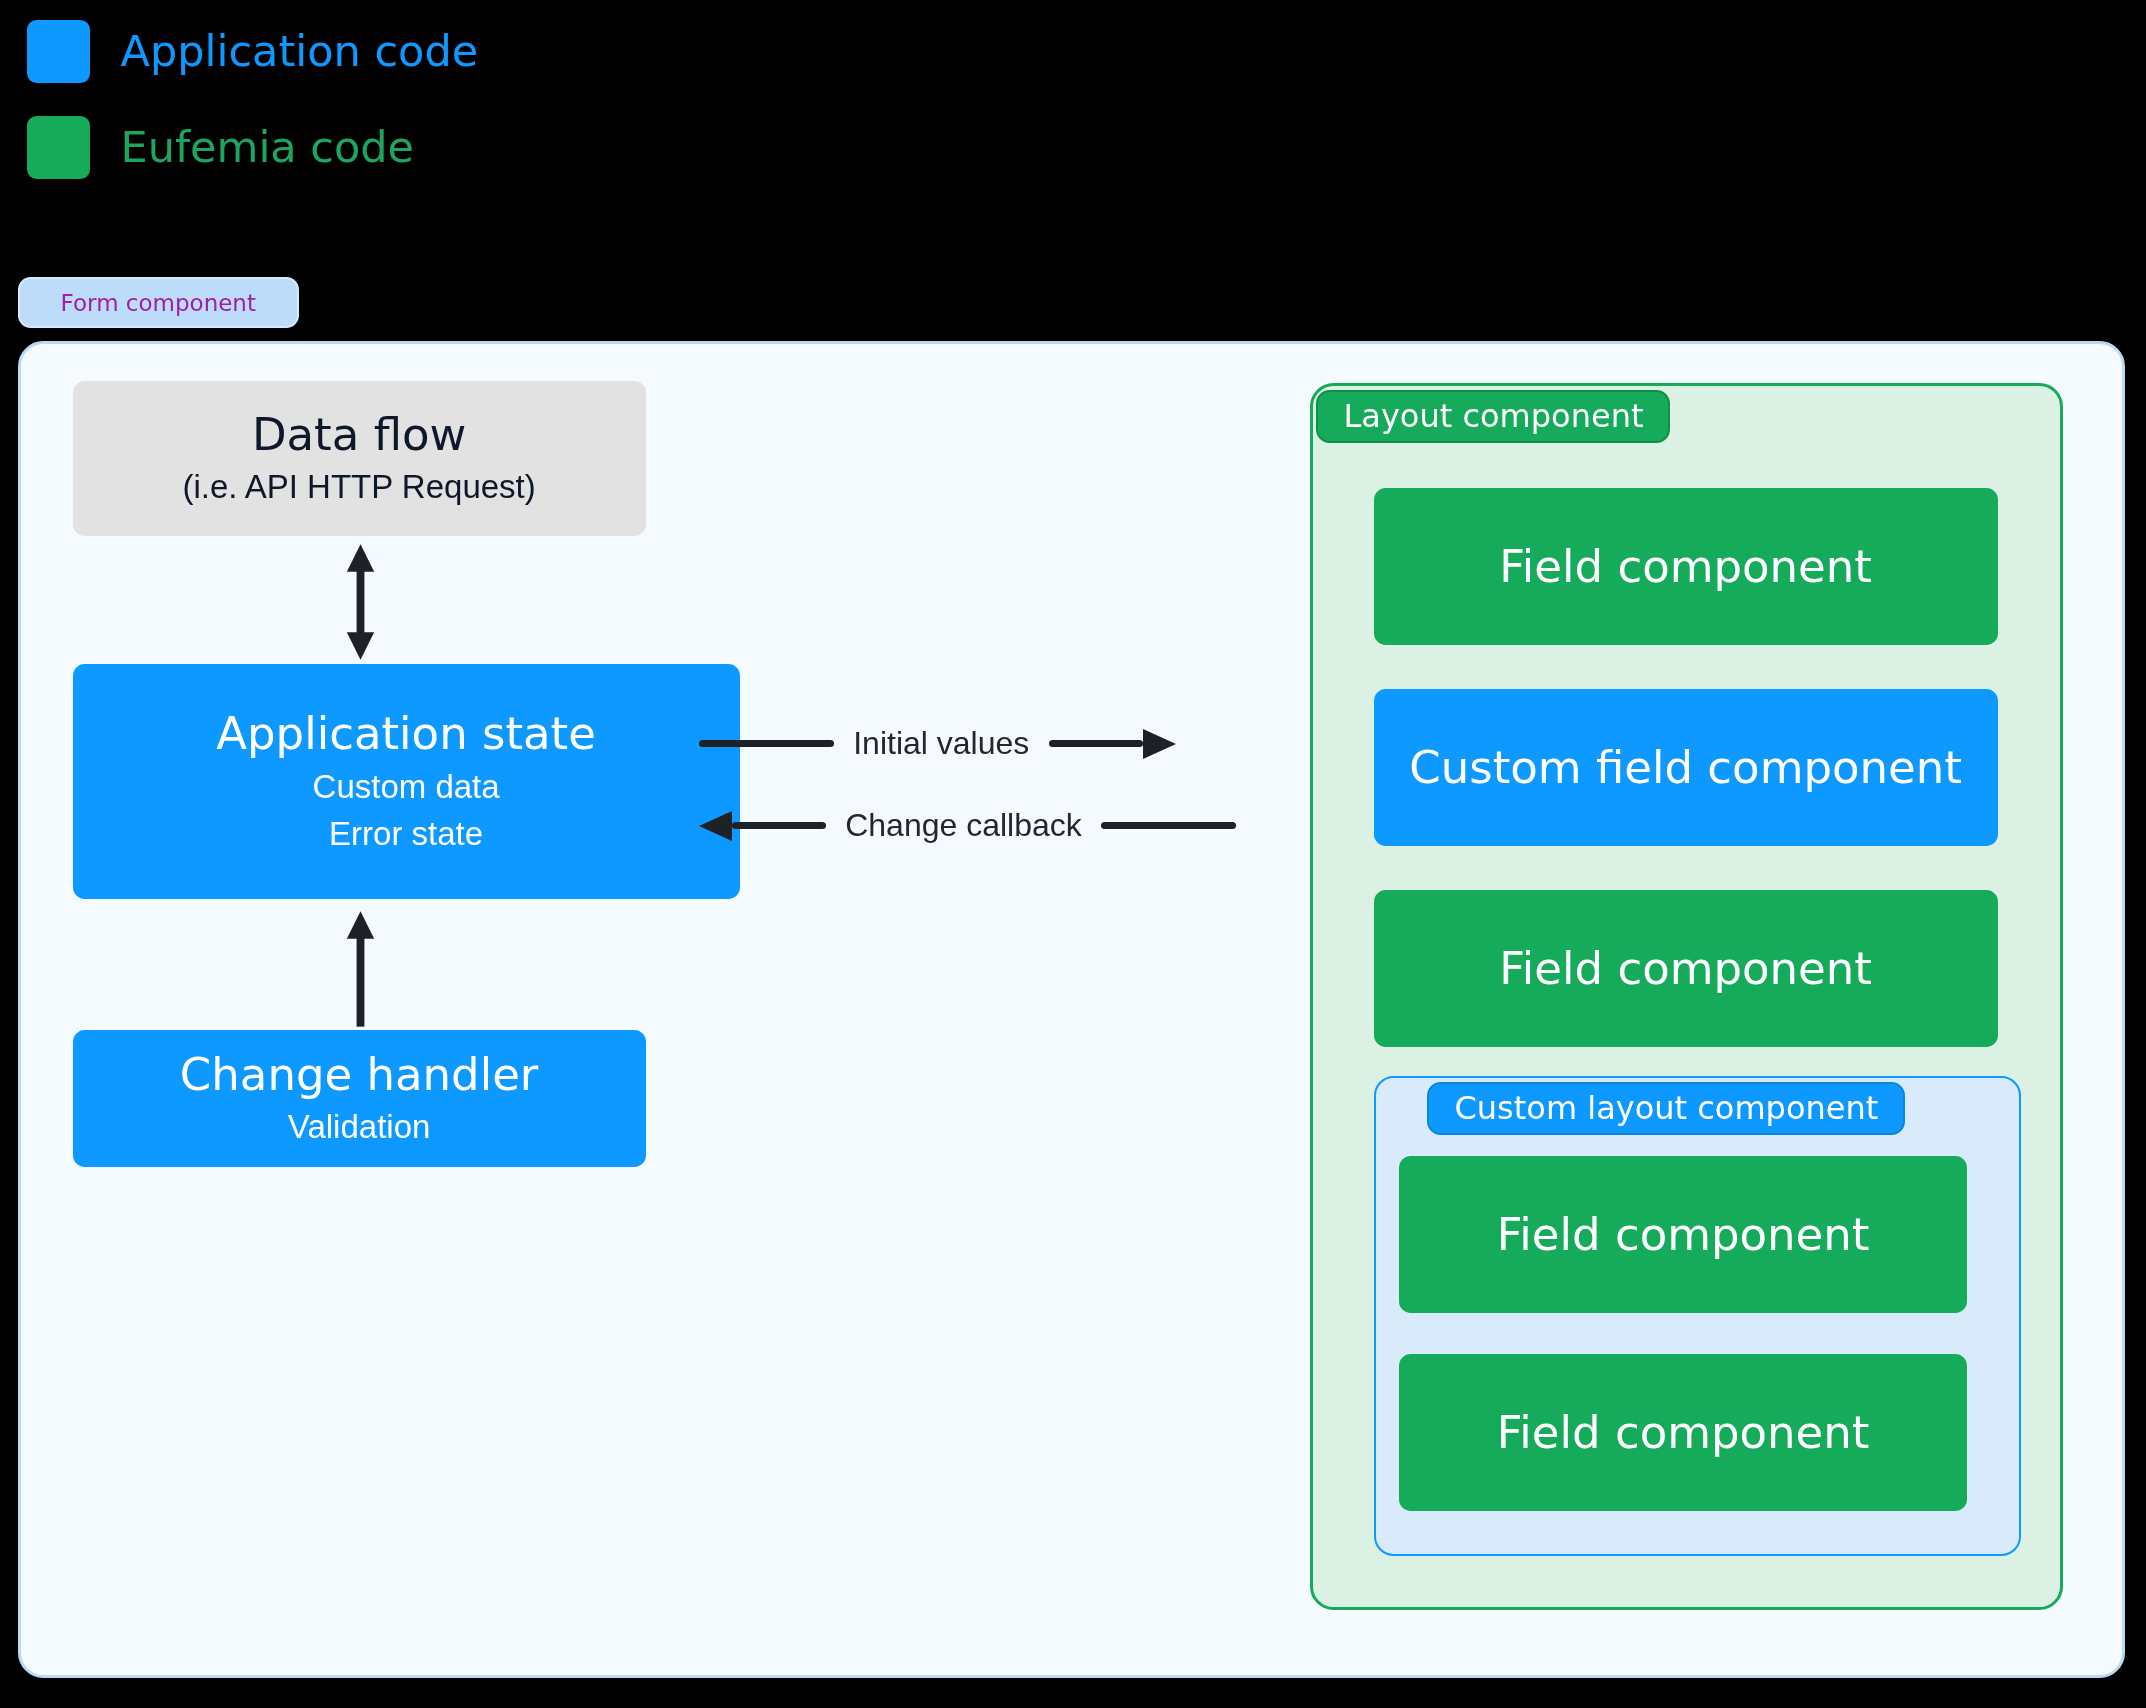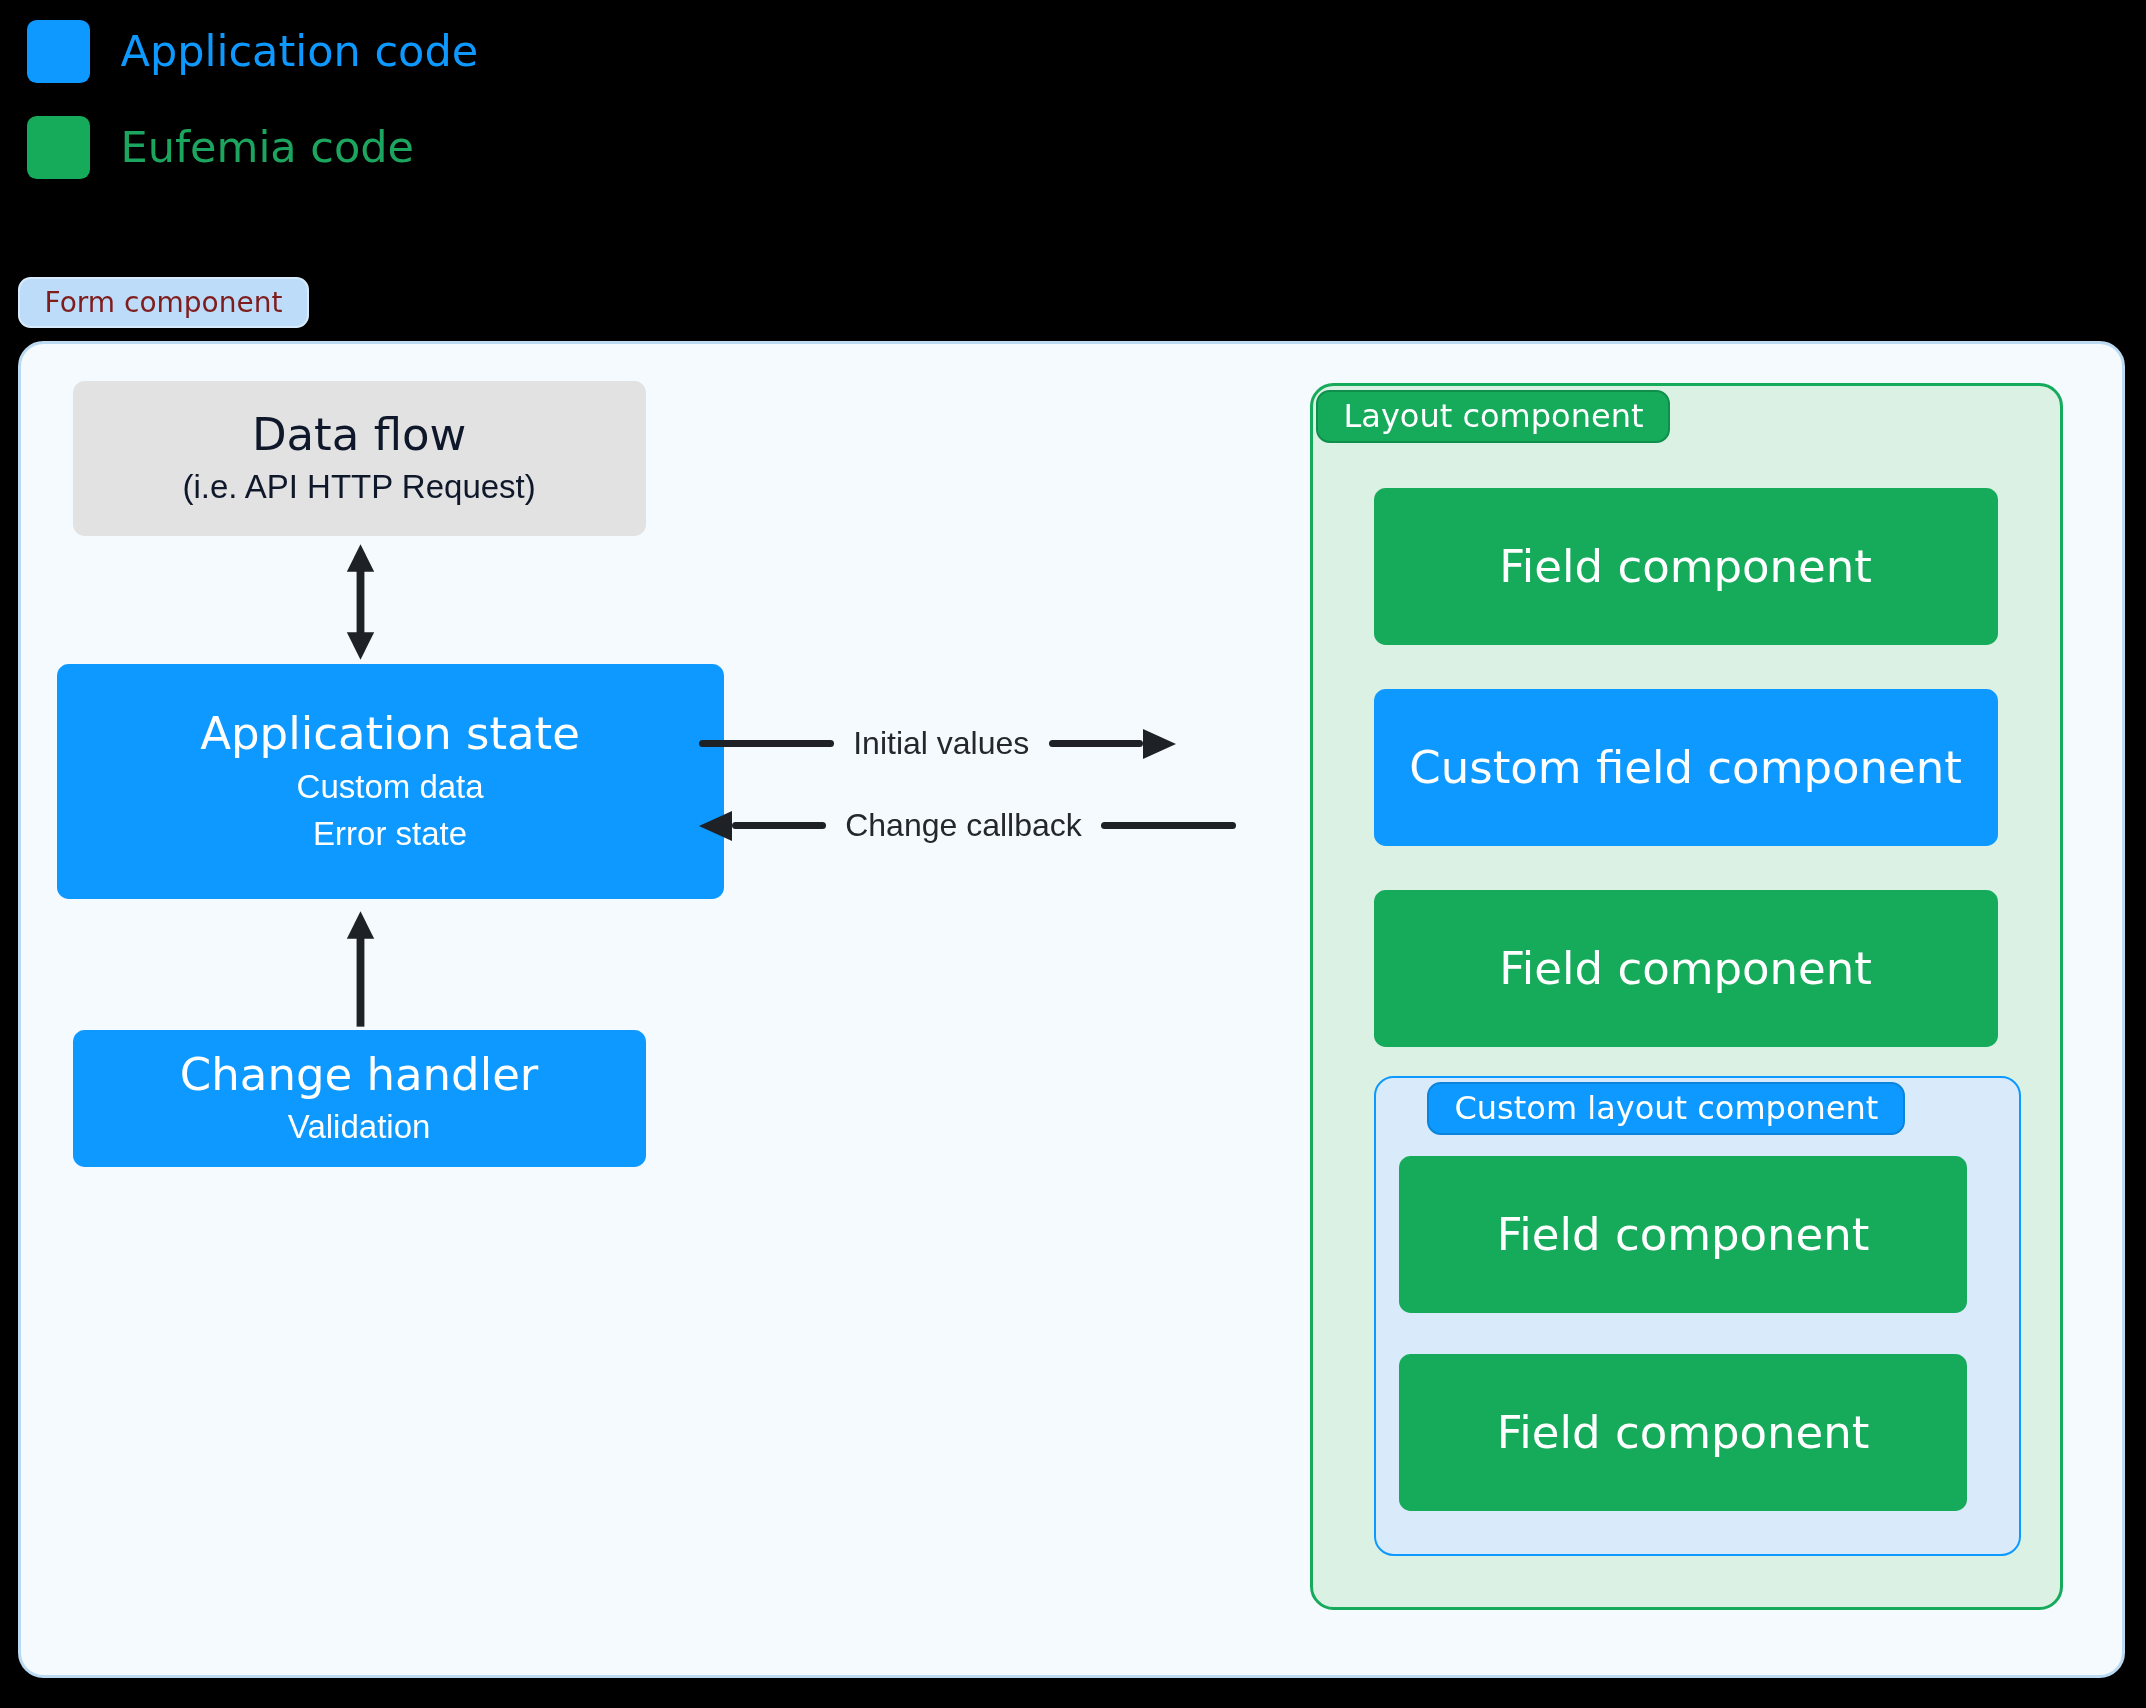--- a/index.html
+++ b/index.html
@@ -11,37 +11,37 @@
   .legend-item{display:flex;align-items:center;gap:31px;height:63px;margin-bottom:33px;}
   .swatch{width:63px;height:63px;border-radius:9.8px;flex:none;}
   .swatch-blue{background:#0D99FF;}
   .swatch-green{background:#16AB5B;}
   .legend-label{font-family:"DejaVu Sans", sans-serif;font-size:43px;line-height:1;}
   .legend-label.blue{color:#0D99FF;}
   .legend-label.green{color:#1CA55F;}
 
   
   .form-pill{position:absolute;left:17.6px;top:277px;height:51px;display:inline-flex;
-             align-items:center;padding:0 25px;background:#BCDCF9;border:2px solid #D7EAFB;
-             border-radius:12.7px;font-family:"DejaVu Sans", sans-serif;font-size:28px;
-             color:#7f1d1d;box-sizing:border-box;white-space:nowrap;}
+             align-items:center;padding:0 41px;background:#BCDCF9;border:2px solid #D7EAFB;
+             border-radius:12.7px;font-family:"DejaVu Sans", sans-serif;font-size:23px;
+             color:#a21caf;box-sizing:border-box;white-space:nowrap;}
 
   
   .form-container{position:absolute;left:17.6px;top:341px;width:2107px;height:1337px;
                   background:#F4FAFE;border:3.9px solid #BBDAF2;border-radius:25.5px;
                   box-sizing:border-box;}
 
   
   .box{position:absolute;display:flex;flex-direction:column;align-items:center;
        justify-content:center;border-radius:11.8px;text-align:center;}
   .box-title{font-family:"DejaVu Sans", sans-serif;font-size:45px;line-height:1.3;}
   .box-sub{font-family:"Liberation Sans", sans-serif;font-size:33px;line-height:1.42;}
   .gray-box{left:52px;top:37px;width:573px;height:155px;background:#E2E2E2;color:#0f172a;}
   .blue-box{background:#0D99FF;color:#fff;}
-  .app-state{left:36px;top:320px;width:667px;height:235px;}
+  .app-state{left:52px;top:320px;width:667px;height:235px;}
   .change-handler{left:52px;top:686px;width:573px;height:137px;}
 
   
   .arrow-v{position:absolute;left:318px;}
   .arrow-bidir{top:200px;}
   .arrow-up{top:567px;}
 
   
   .flow-row{position:absolute;display:flex;align-items:center;gap:19.6px;color:#24272C;
             font-family:"Liberation Sans", sans-serif;font-size:32px;white-space:nowrap;}

